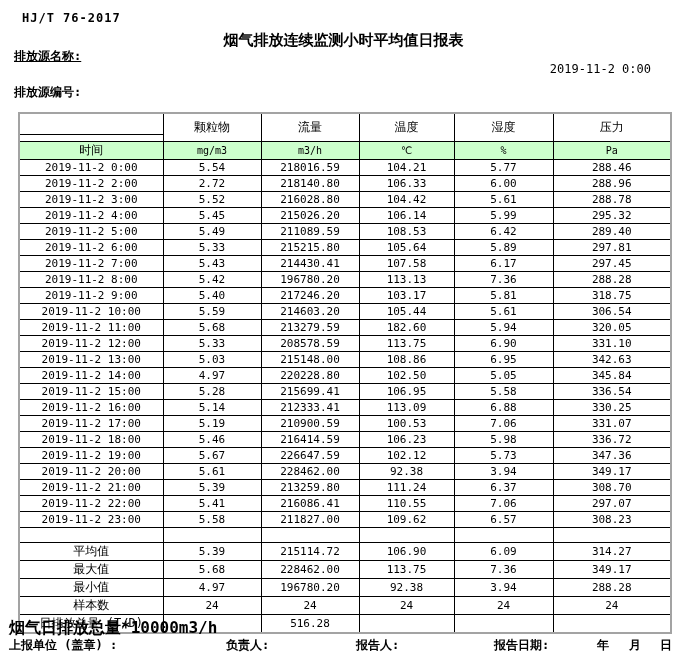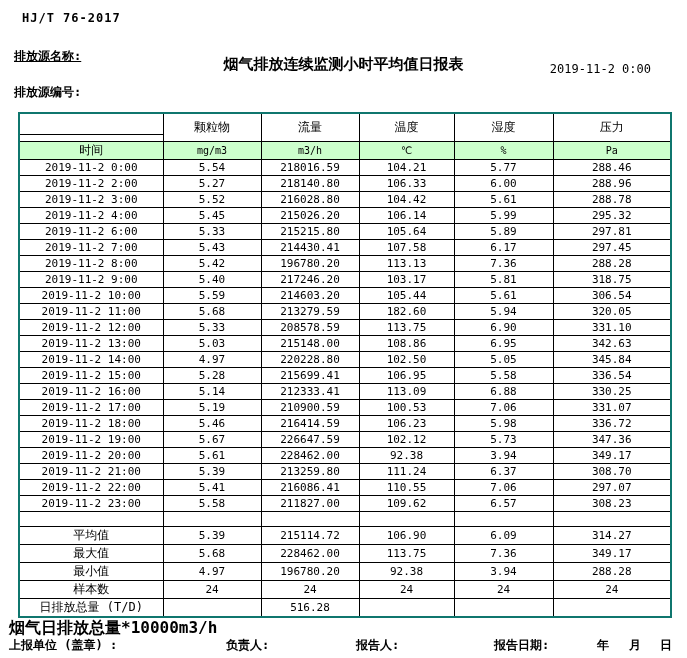--- a/index.html
+++ b/index.html
@@ -8,31 +8,31 @@
     background: #ffffff; color: #000;
     font-family: "DejaVu Sans Mono", "DejaVu Sans", monospace;
     position: relative; overflow: hidden;
   }
   .doc-code {
     position: absolute; top: 11px; left: 22px;
     font-size: 12px; font-weight: bold; letter-spacing: 1px;
   }
   .title {
     position: absolute; top: 31px; left: 0; width: 100%;
-    text-align: center; font-size: 15px; font-weight: bold; margin-top: 24px;
+    text-align: center; font-size: 15px; font-weight: bold;
   }
   .src-label { position: absolute; left: 14px; font-size: 12px; font-weight: bold; }
   .src-name { top: 48px; text-decoration: underline; }
   .src-code { top: 84px; }
   .report-dt { position: absolute; top: 62px; right: 36px; font-size: 12px; }
 
   table.rep {
     position: absolute; top: 112px; left: 18px;
     width: 652px; table-layout: fixed;
-    border-collapse: collapse; border: 2px solid #0f766e;
+    border-collapse: collapse; border: 2px solid #a3a3a3;
   }
   table.rep td {
     border: 1px solid #000; padding: 0;
     text-align: center; vertical-align: middle;
     white-space: nowrap; overflow: hidden;
   }
   tr.r-head td { height: 27px; font-size: 12px; }
   td.c-split { vertical-align: top; }
   .split-line { height: 13px; width: 100%; border-bottom: 1px solid #000; }
   tr.r-units td { height: 16px; background: var(--hdr-green, #ccffcc); font-size: 10px; }
@@ -95,41 +95,49 @@
     <tr class="r-data" style="">
       <td>2019-11-2 0:00</td>
       <td>5.54</td>
       <td>218016.59</td>
       <td>104.21</td>
       <td>5.77</td>
       <td>288.46</td>
     </tr>
       <tr class="r-data" style="">
       <td>2019-11-2 2:00</td>
-      <td>5.27</td>
+      <td>2.72</td>
       <td>218140.80</td>
       <td>106.33</td>
       <td>6.00</td>
       <td>288.96</td>
     </tr>
       <tr class="r-data" style="">
       <td>2019-11-2 3:00</td>
       <td>5.52</td>
       <td>216028.80</td>
       <td>104.42</td>
       <td>5.61</td>
       <td>288.78</td>
     </tr>
       <tr class="r-data" style="">
       <td>2019-11-2 4:00</td>
       <td>5.45</td>
       <td>215026.20</td>
       <td>106.14</td>
       <td>5.99</td>
       <td>295.32</td>
+    </tr>
+      <tr class="r-data" style="">
+      <td>2019-11-2 5:00</td>
+      <td>5.49</td>
+      <td>211089.59</td>
+      <td>108.53</td>
+      <td>6.42</td>
+      <td>289.40</td>
     </tr>
       <tr class="r-data" style="">
       <td>2019-11-2 6:00</td>
       <td>5.33</td>
       <td>215215.80</td>
       <td>105.64</td>
       <td>5.89</td>
       <td>297.81</td>
     </tr>
       <tr class="r-data" style="">

